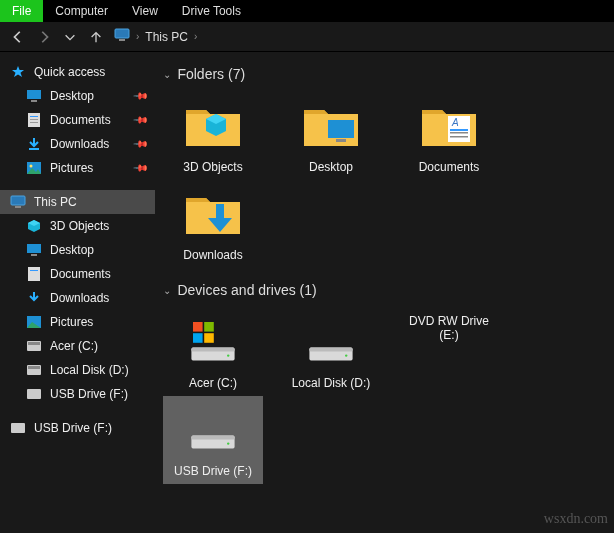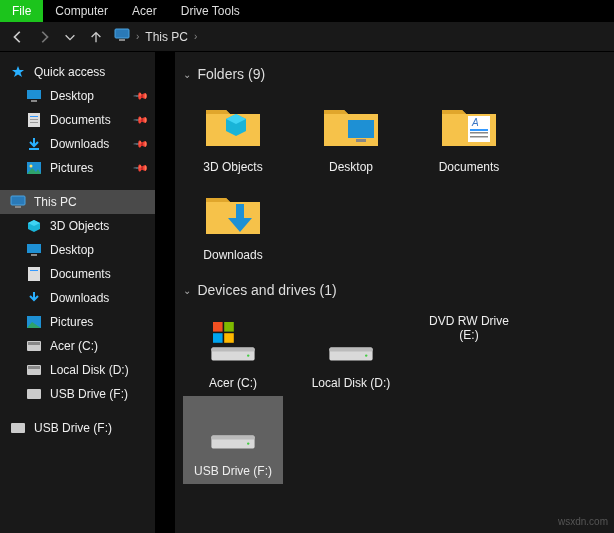--- a/index.html
+++ b/index.html
@@ -9,21 +9,21 @@
 .menubar .item { padding: 0 12px; display: flex; align-items: center; font-size: 12px; cursor: default; }
 .menubar .file { background: #1cc41c; color: #fff; font-weight: 400; }
 .menubar .item:not(.file) { color: #ddd; }
 
 .navbar { display: flex; height: 30px; background: #191919; align-items: center; padding: 0 6px; gap: 2px; border-bottom: 1px solid #000; }
 .nav-btn { width: 24px; height: 24px; display: flex; align-items: center; justify-content: center; color: #ccc; }
 .nav-btn svg { width: 14px; height: 14px; }
 .breadcrumb { display: flex; align-items: center; gap: 6px; margin-left: 4px; color: #ddd; }
 .bc-sep { color: #888; font-size: 10px; }
 
-.body { display: flex; height: calc(533px - 22px - 30px); gap: 20px; }
+.body { display: flex; height: calc(533px - 22px - 30px); }
 
 .sidebar { width: 155px; background: #191919; padding-top: 8px; overflow-y: auto; }
 .side-item { display: flex; align-items: center; height: 24px; padding-left: 10px; gap: 8px; color: #eee; font-size: 12px; position: relative; }
 .side-item .pin { position: absolute; right: 8px; color: #999; font-size: 10px; transform: rotate(45deg); }
 .side-item.indent { padding-left: 26px; }
 .side-item.selected { background: #4a4a4a; }
 .side-item .ic { width: 16px; height: 16px; display: flex; align-items: center; justify-content: center; }
 .side-spacer { height: 10px; }
 
 .main { flex: 1; background: #191919; padding: 10px 8px; overflow: auto; }
@@ -33,29 +33,29 @@
 .grid { display: flex; flex-wrap: wrap; gap: 0 18px; margin-bottom: 14px; }
 .tile { width: 100px; display: flex; flex-direction: column; align-items: center; padding: 6px 2px; gap: 6px; }
 .tile.selected { background: #616161; }
 .tile .icon-large { width: 64px; height: 56px; display: flex; align-items: center; justify-content: center; }
 .tile .label { text-align: center; color: #eee; font-size: 12px; line-height: 14px; }
 
 
 .folder-svg { width: 58px; height: 48px; }
 .drive-svg { width: 58px; height: 40px; }
 
-.watermark { position: fixed; right: 6px; bottom: 6px; color: #555; font-size: 10px; }
+.watermark { position: fixed; right: 6px; bottom: 6px; color: #555; font-size: 14px; font-family: Liberation Serif, serif; }
 </style>
 </head>
 <body>
 
 <div class="menubar">
   <div class="item file">File</div>
   <div class="item">Computer</div>
-  <div class="item">Acer</div>
+  <div class="item">View</div>
   <div class="item">Drive Tools</div>
 </div>
 
 <div class="navbar">
   <div class="nav-btn">
     <svg viewBox="0 0 16 16">
         <path d="M10 2 L4 8 L10 14" stroke="#ccc" stroke-width="2" fill="none"></path>
       </svg>
   </div>
   <div class="nav-btn">
@@ -232,21 +232,21 @@
           </svg>
         </span>
       <span>USB Drive (F:)</span>
     </div>
   </div>
 
   <div class="main">
 
     <div class="group-header">
       <span class="chev">⌄</span>
-      <span>Folders (9)</span>
+      <span>Folders (7)</span>
     </div>
 
     <div class="grid">
       <div class="tile">
         <div class="icon-large">
           <svg class="folder-svg" viewBox="0 0 58 48">
               <path d="M2 8 L2 44 L56 44 L56 12 L26 12 L22 8 Z" fill="#f6c24a"></path>
               <path d="M2 8 L22 8 L26 12 L2 12 Z" fill="#e0a62c"></path>
               <g transform="translate(32,22)">
                 <path d="M0 -10 L10 -5 L10 7 L0 12 L-10 7 L-10 -5 Z" fill="#19b4d8"></path>

